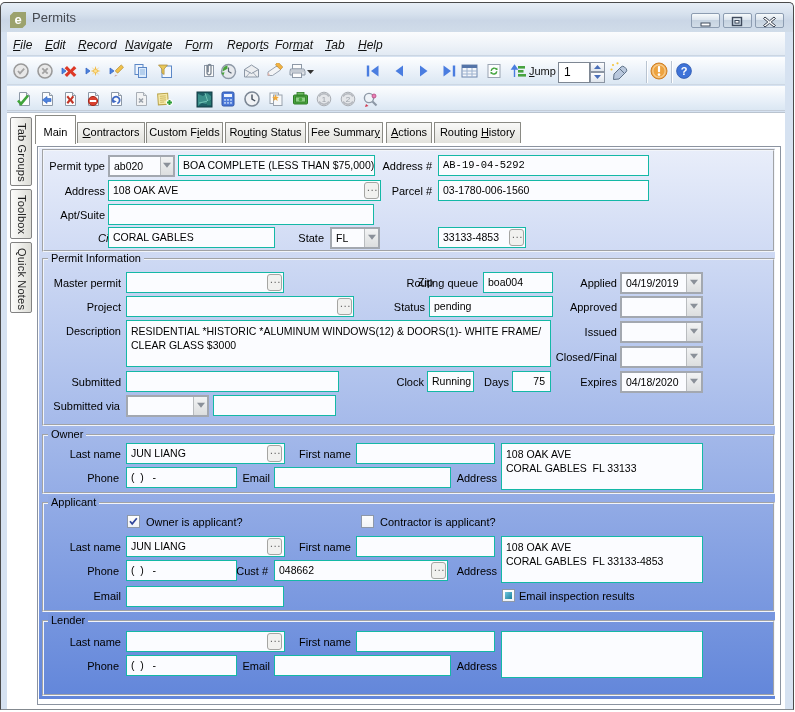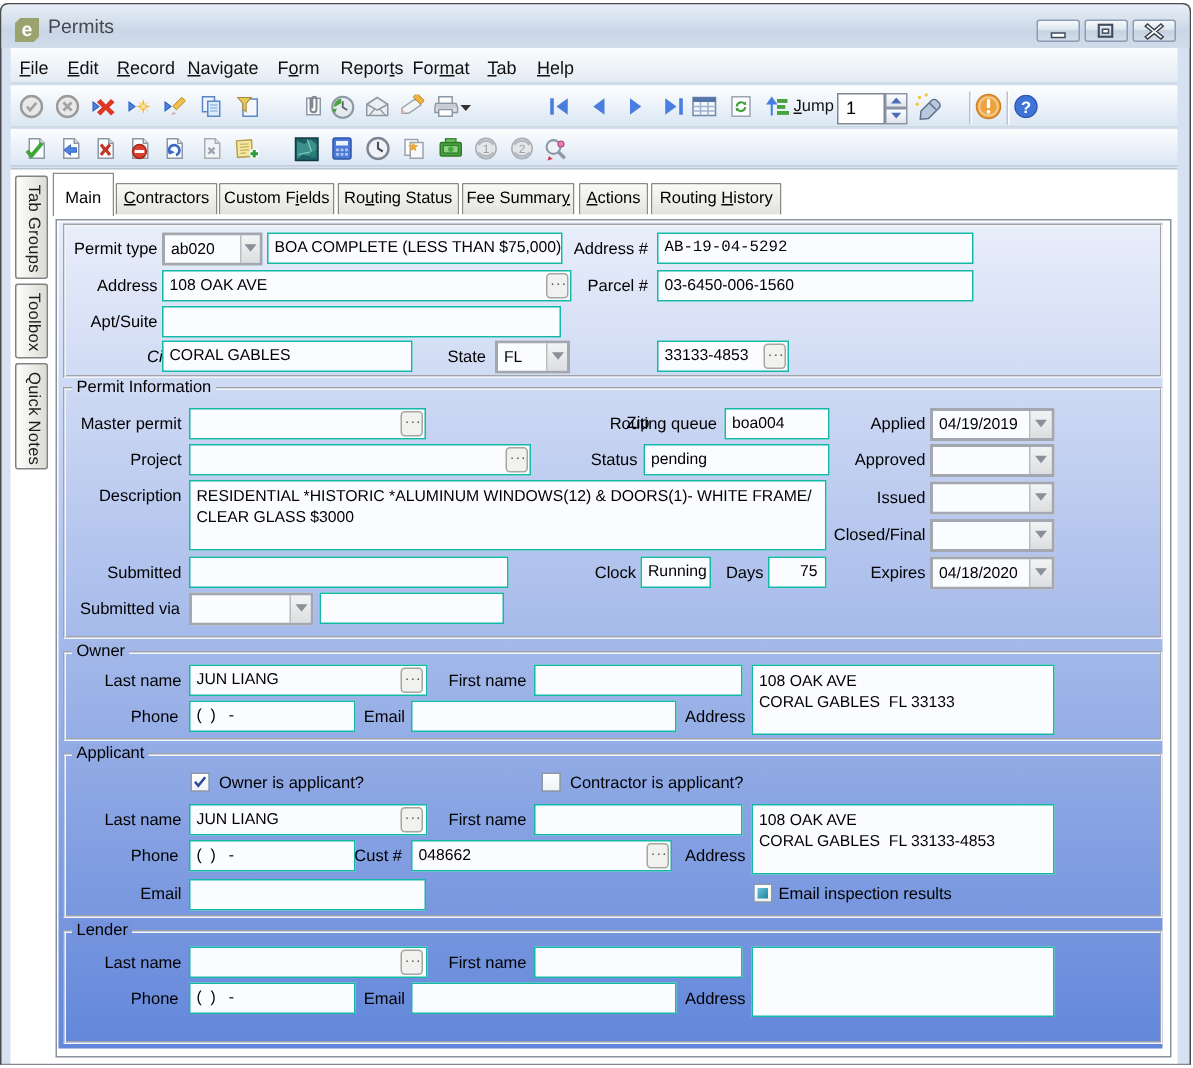--- a/index.html
+++ b/index.html
@@ -17,21 +17,21 @@
   #title-ico { position:absolute; left:10px; top:12px; width:16px; height:16px;
     background:#9ca26d; clip-path:polygon(22% 0,100% 0,100% 78%,78% 100%,0 100%,0 22%);
     color:#fff; font-weight:bold; font-size:13px; text-align:center; line-height:16px; }
   #title-txt { position:absolute; left:32px; top:10px; font-size:13px; color:#44484f; }
   .winbtn { position:absolute; top:13px; height:15px; width:29px;
     background:linear-gradient(#f7fafc, #dce5ee 45%, #c5d2e0 50%, #d2dde8);
     border:1px solid #8c9cb1; border-radius:2px; }
 
   #menubar { position:absolute; left:7px; top:32px; width:778px; height:24px;
     background:linear-gradient(#fbfcfd,#edf2f8 60%,#e2eaf3); border-bottom:1px solid #cbd6e3; }
-  .mi { position:absolute; top:6px; font-size:12px; color:#111; white-space:nowrap; }
+  .mi { position:absolute; top:6px; font-size:12px; color:#111; white-space:nowrap;font-style:italic; }
   .mi u { text-decoration:underline; }
 
   #tb1 { position:absolute; left:7px; top:57px; width:778px; height:28px;
     background:linear-gradient(#fdfeff,#eaf1f9 55%,#dbe7f3); border-bottom:1px solid #cdd8e4; }
   #tb2 { position:absolute; left:7px; top:86px; width:778px; height:25px;
     background:linear-gradient(#fcfdfe,#eaf1f9 55%,#dbe7f3); border-bottom:1px solid #c3ccd8; }
   .tsep { position:absolute; width:1px; background:#b9c4d1; box-shadow:1px 0 0 #fff; }
 
   #content { position:absolute; left:7px; top:112px; width:778px; height:597px;
     background:#fff; border-top:1px solid #b9c3cf; }
@@ -360,21 +360,21 @@
         <span class="ca" style="width:13px;"></span>
       </div>
   <div class="fld" style="left:178px; top:155px; width:197px;">BOA COMPLETE (LESS THAN $75,000)</div>
   <span class="lbl" style="left:352px; width:80px; top:160px;">Address #</span>
   <div class="fld" style="left:438px; top:155px; width:211px;font-family:Liberation Mono, monospace;">AB-19-04-5292</div>
 
   <span class="lbl" style="left:20px; width:85px; top:185px;">Address</span>
   <div class="fld" style="left:108px; top:180px; width:273px;">108 OAK AVE</div>
   <div class="ell" style="left:364px; top:182px;"></div>
   <span class="lbl" style="left:352px; width:80px; top:185px;">Parcel #</span>
-  <div class="fld" style="left:438px; top:180px; width:211px;">03-6450-006-1560</div>
+  <div class="fld" style="left:438px; top:180px; width:211px;">03-1780-006-1560</div>
 
   <span class="lbl" style="left:20px; width:85px; top:209px;">Apt/Suite</span>
   <div class="fld" style="left:108px; top:204px; width:266px;"></div>
 
   <span class="lbl" style="left:32px; width:85px; top:232px;font-style:italic;">City</span>
   <div class="fld" style="left:108px; top:227px; width:167px;">CORAL GABLES</div>
   <span class="lbl" style="left:264px; width:60px; top:232px;">State</span>
   <div class="combo" style="left:330px; top:227px; width:50px;">
         <span class="cf" style="right:14px;">FL</span>
         <span class="ca" style="width:14px;"></span>

